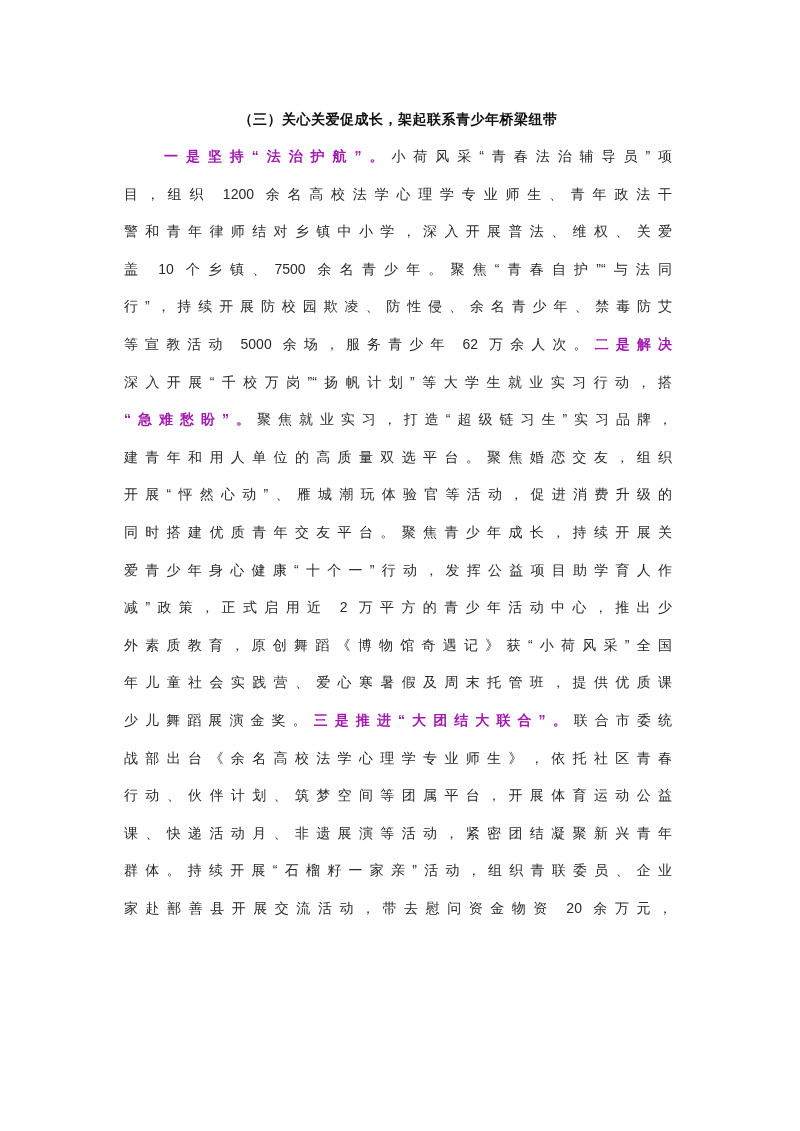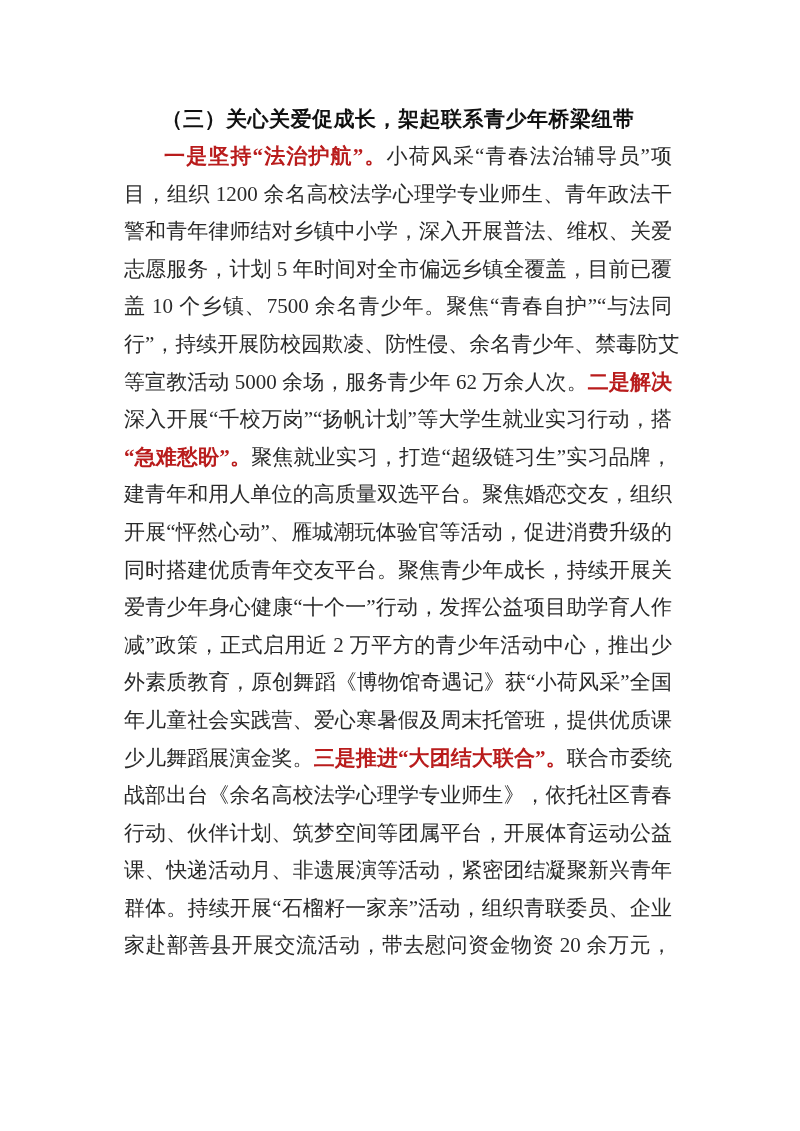--- a/index.html
+++ b/index.html
@@ -2,54 +2,53 @@
 <html><head>
 <meta charset="utf-8">
 <style>
   html, body { margin: 0; padding: 0; background: #ffffff; }
   body { width: 800px; height: 1131px; position: relative; overflow: hidden; }
   .page {
     position: absolute;
     left: 124px;
     top: 100px;
     width: 548px;
-    font-family: Liberation Serif, serif;
+    font-family: Liberation Sans, sans-serif;
     color: #2a2a2a;
-    font-size: 21px;
+    font-size: 14px;
   }
   .heading {
     text-align: center;
     font-weight: bold;
     color: #111;
     height: 38px;
     line-height: 38px;
     white-space: nowrap;
     letter-spacing: 0.5px;
   }
   .line {
     height: 37.6px;
     line-height: 37.6px;
     white-space: nowrap;
     text-align: justify;
     text-align-last: justify;
     overflow: visible;
   }
   .line.first { padding-left: 40px; }
-  .b { font-weight: bold; color: #b91c1c; }
+  .b { font-weight: bold; color: #a21caf; }
 </style>
 </head>
 <body>
 
 <div class="page">
   <div class="heading">（三）关心关爱促成长，架起联系青少年桥梁纽带</div>
   <div id="body-lines">
       <div class="line first"><span class="b">一是坚持“法治护航”。</span><span>小荷风采“青春法治辅导员”项</span></div>
       <div class="line"><span>目，组织 1200 余名高校法学心理学专业师生、青年政法干</span></div>
       <div class="line"><span>警和青年律师结对乡镇中小学，深入开展普法、维权、关爱</span></div>
-      <div class="line"><span>志愿服务，计划 5 年时间对全市偏远乡镇全覆盖，目前已覆</span></div>
       <div class="line"><span>盖 10 个乡镇、7500 余名青少年。聚焦“青春自护”“与法同</span></div>
       <div class="line"><span>行”，持续开展防校园欺凌、防性侵、余名青少年、禁毒防艾</span></div>
       <div class="line"><span>等宣教活动 5000 余场，服务青少年 62 万余人次。</span><span class="b">二是解决</span></div>
       <div class="line"><span>深入开展“千校万岗”“扬帆计划”等大学生就业实习行动，搭</span></div>
       <div class="line"><span class="b">“急难愁盼”。</span><span>聚焦就业实习，打造“超级链习生”实习品牌，</span></div>
       <div class="line"><span>建青年和用人单位的高质量双选平台。聚焦婚恋交友，组织</span></div>
       <div class="line"><span>开展“怦然心动”、雁城潮玩体验官等活动，促进消费升级的</span></div>
       <div class="line"><span>同时搭建优质青年交友平台。聚焦青少年成长，持续开展关</span></div>
       <div class="line"><span>爱青少年身心健康“十个一”行动，发挥公益项目助学育人作</span></div>
       <div class="line"><span>减”政策，正式启用近 2 万平方的青少年活动中心，推出少</span></div>

